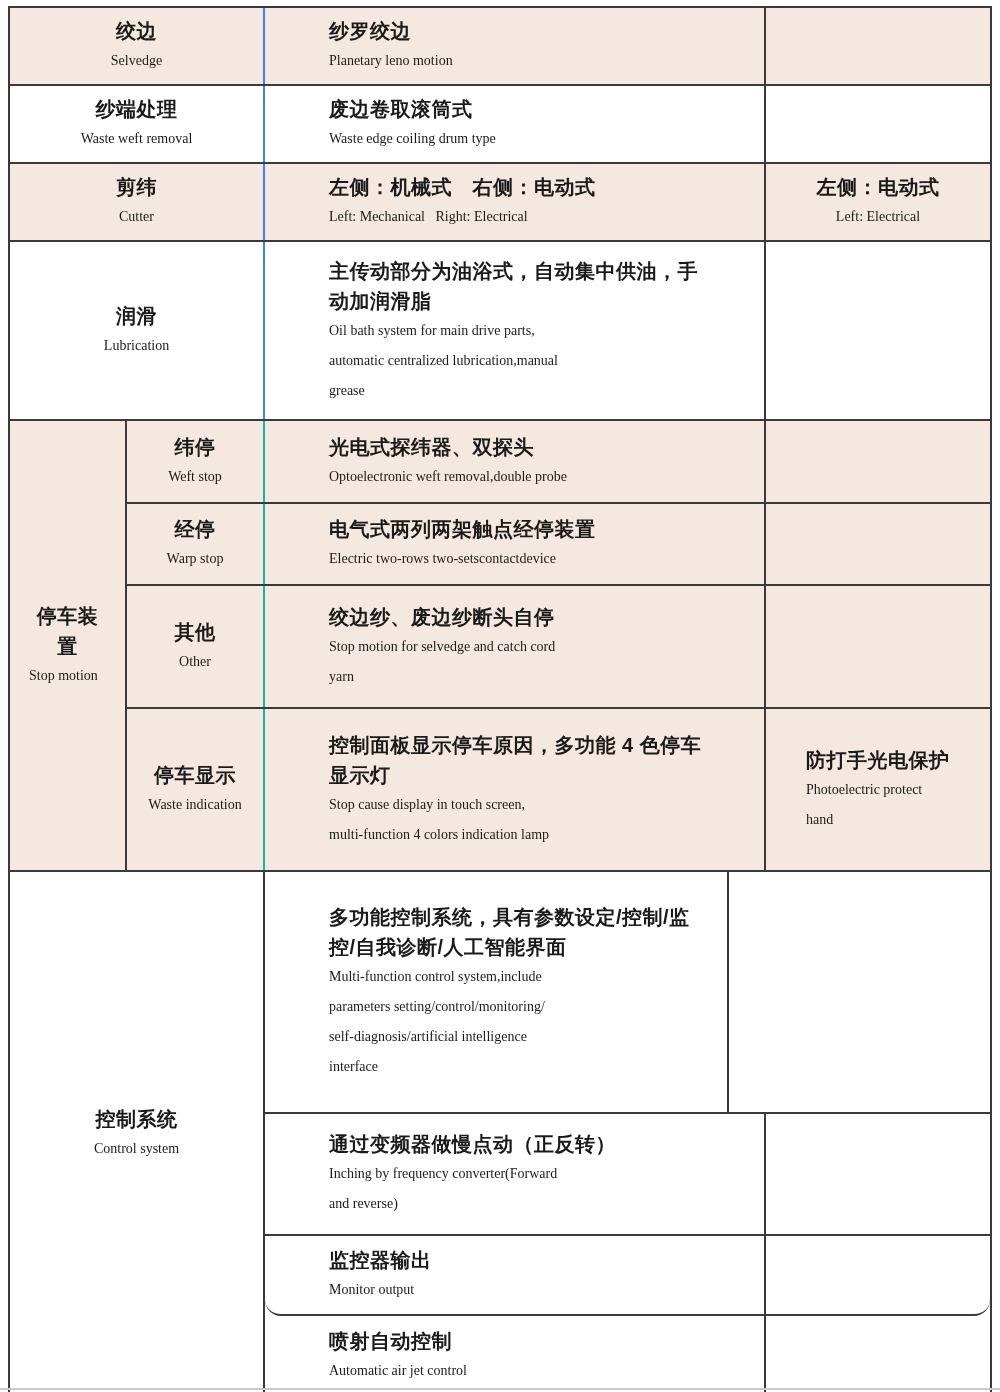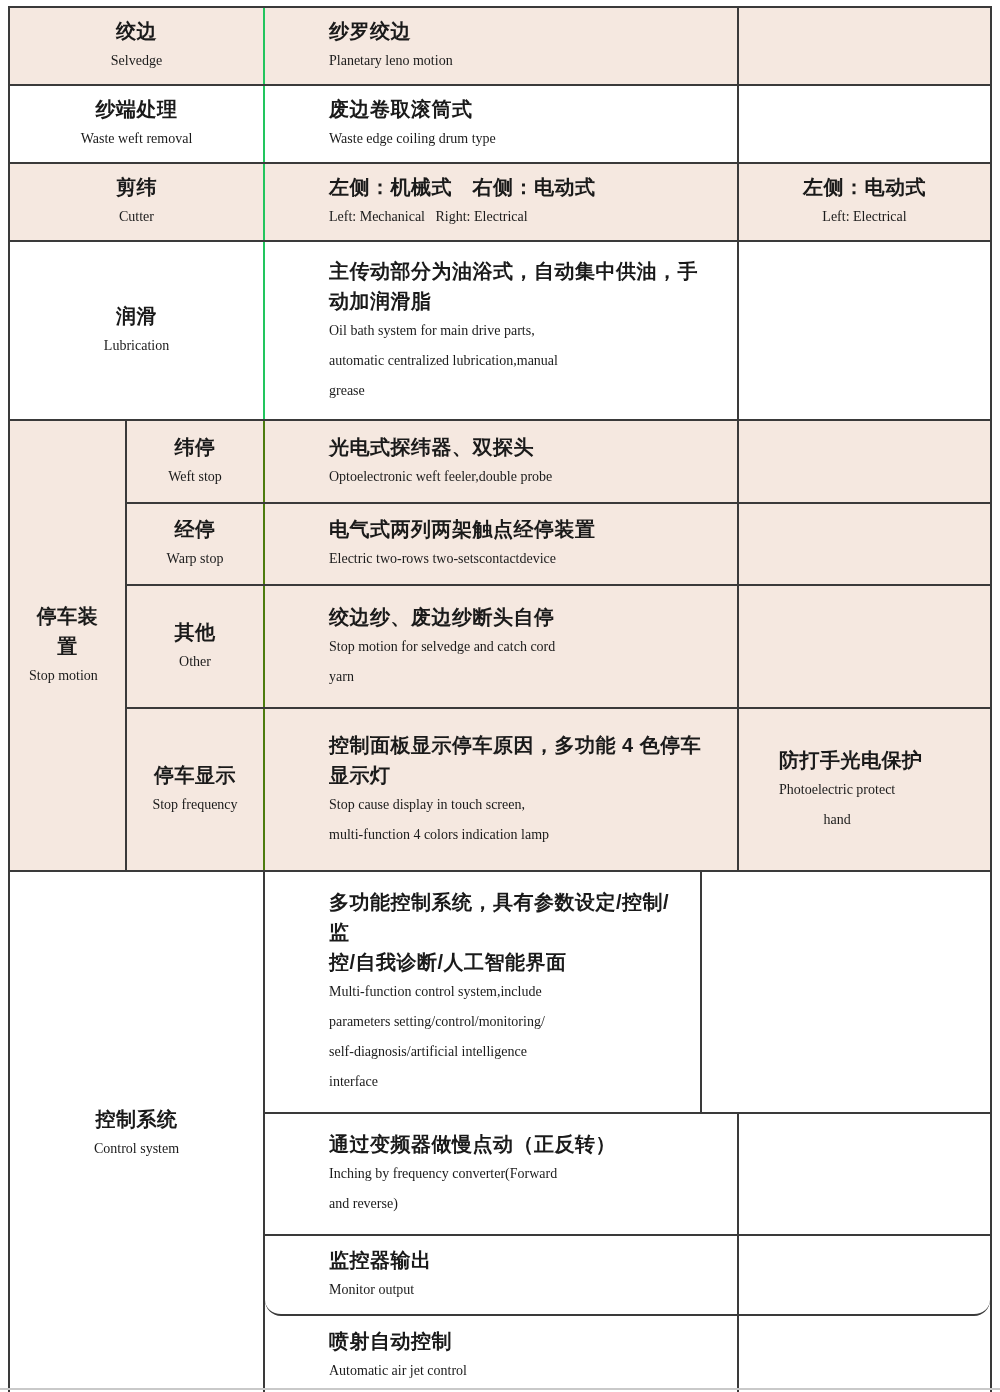--- a/index.html
+++ b/index.html
@@ -30,43 +30,43 @@
   .h-warp { min-height: 82px; }
   .h-other { min-height: 123px; }
   .h-ctrlA { min-height: 242px; gap: 37px; }
   .h-ctrlB { min-height: 122px; }
   .h-ctrlC { min-height: 80px; border-radius: 16px; }
 
   .cell {
     display: flex; flex-direction: column; justify-content: center;
   }
   .cell-label {
-    width: 255px; border-right: 2px solid #22c55e;
+    width: 255px; border-right: 2px solid #3b82f6;
     align-items: center; text-align: center; padding: 4px 10px;
   }
   .cell-group-narrow {
     width: 117px; border-right: 2px solid #3a3a3a;
     align-items: flex-start; text-align: center; padding: 4px 19px;
   }
   .cell-group-wide {
     width: 255px; border-right: 2px solid #3a3a3a;
     align-items: center; text-align: center; padding: 4px 10px;
   }
   .cell-sublabel {
-    width: 138px; border-right: 2px solid #4d7c0f;
+    width: 138px; border-right: 2px solid #14b8a6;
     align-items: center; text-align: center; padding: 4px 16px;
   }
   .cell-content {
     flex: 1; border-right: 2px solid #3a3a3a;
     padding: 8px 16px 8px 48px;
     margin-left: 16px;
   }
-  .cell-note { width: 251px; padding: 4px 12px; }
+  .cell-note { width: 224px; padding: 4px 12px; }
   .note-center { align-items: center; text-align: center; }
-  .note-left { align-items: flex-start; text-align: center; padding-left: 40px; }
+  .note-left { align-items: flex-start; text-align: left; padding-left: 40px; }
 
   .sub-rows { flex: 1; display: flex; flex-direction: column; }
   .sub-row { display: flex; border-bottom: 2px solid #3a3a3a; }
   .sub-row.last { border-bottom: none; flex: 1; }
 
   .cn {
     font-family: "Liberation Sans", sans-serif;
     font-weight: 700; font-size: 20px; line-height: 30px;
     letter-spacing: 0.5px; white-space: pre-wrap;
   }
@@ -146,21 +146,21 @@
     </div>
     <div class="sub-rows">
 
       <div class="sub-row h-weft">
         <div class="cell cell-sublabel">
           <div class="cn">纬停</div>
           <div class="en">Weft stop</div>
         </div>
         <div class="cell cell-content">
           <div class="cn">光电式探纬器、双探头</div>
-          <div class="en">Optoelectronic weft feeler,double probe</div>
+          <div class="en">Optoelectronic weft removal,double probe</div>
         </div>
         <div class="cell cell-note"></div>
       </div>
 
       <div class="sub-row h-warp">
         <div class="cell cell-sublabel">
           <div class="cn">经停</div>
           <div class="en">Warp stop</div>
         </div>
         <div class="cell cell-content">
@@ -179,21 +179,21 @@
           <div class="cn">绞边纱、废边纱断头自停</div>
           <div class="en">Stop motion for selvedge and catch cord
 yarn</div>
         </div>
         <div class="cell cell-note"></div>
       </div>
 
       <div class="sub-row last">
         <div class="cell cell-sublabel">
           <div class="cn">停车显示</div>
-          <div class="en">Stop frequency</div>
+          <div class="en">Waste indication</div>
         </div>
         <div class="cell cell-content">
           <div class="cn">控制面板显示停车原因，多功能 4 色停车
 显示灯</div>
           <div class="en">Stop cause display in touch screen,
 multi-function 4 colors indication lamp</div>
         </div>
         <div class="cell cell-note note-left">
           <div class="cn">防打手光电保护</div>
           <div class="en">Photoelectric protect

